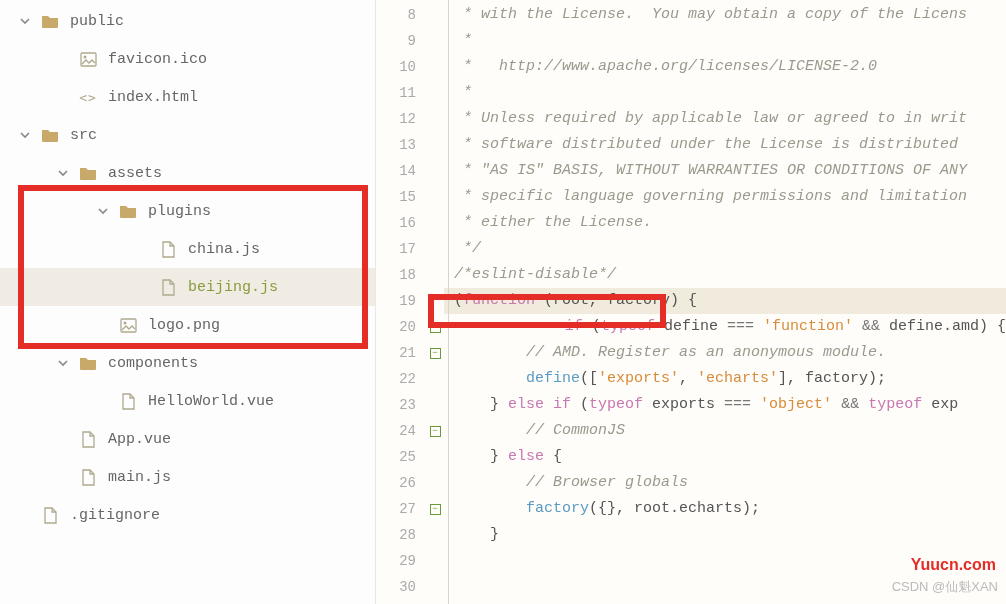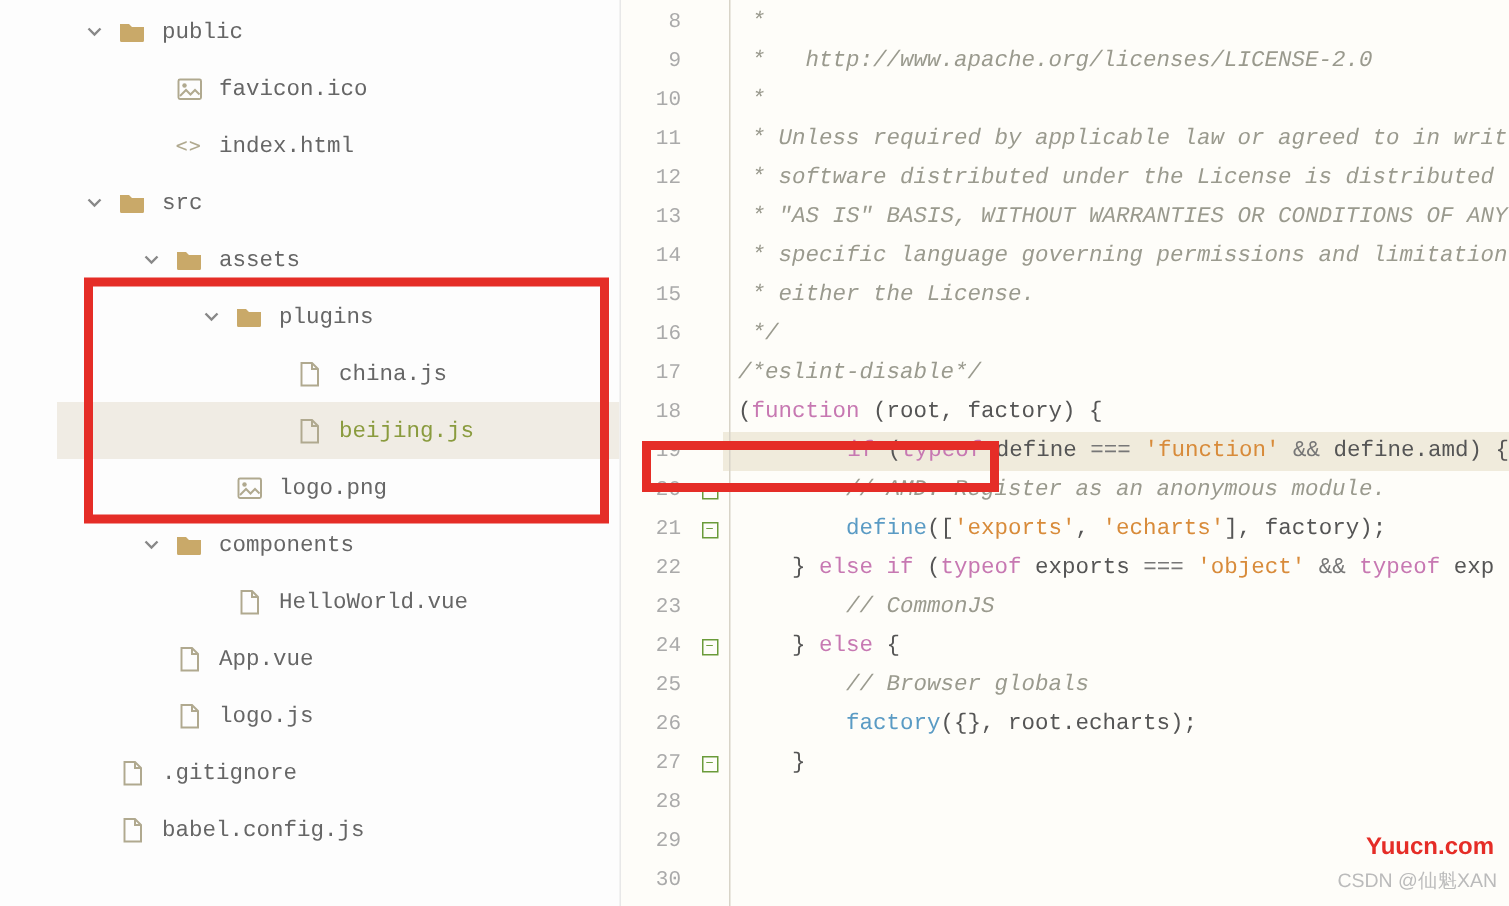--- a/index.html
+++ b/index.html
@@ -12,21 +12,20 @@
       font-size: 14px;
       background: #fdfdfd;
       overflow: hidden;
       width: 1006px;
       height: 604px;
       position: relative;
     }
     .container {
       display: flex;
       height: 100%;
-      margin-left: 38px;
     }
     .sidebar {
       width: 376px;
       background: #fdfdfd;
       border-right: 1px solid #e8e8e8;
       overflow: hidden;
       position: relative;
     }
     .tree {
       padding-top: 2px;
@@ -332,41 +331,31 @@
           <span class="tree-label">App.vue</span>
         </div>
         <div class="tree-row indent-1">
           <span class="chevron"></span>
           <span class="tree-icon">
             <svg width="15" height="17" viewBox="0 0 15 17">
               <path class="file-generic" d="M2 1 h7 l4 4 v11 H2 Z"></path>
               <path class="file-generic" d="M9 1 v4 h4"></path>
             </svg>
           </span>
-          <span class="tree-label">logo.js</span>
+          <span class="tree-label">main.js</span>
         </div>
         <div class="tree-row indent-0">
           <span class="chevron"></span>
           <span class="tree-icon">
             <svg width="15" height="17" viewBox="0 0 15 17">
               <path class="file-generic" d="M2 1 h7 l4 4 v11 H2 Z"></path>
               <path class="file-generic" d="M9 1 v4 h4"></path>
             </svg>
           </span>
           <span class="tree-label">.gitignore</span>
-        </div>
-        <div class="tree-row indent-0">
-          <span class="chevron"></span>
-          <span class="tree-icon">
-            <svg width="15" height="17" viewBox="0 0 15 17">
-              <path class="file-generic" d="M2 1 h7 l4 4 v11 H2 Z"></path>
-              <path class="file-generic" d="M9 1 v4 h4"></path>
-            </svg>
-          </span>
-          <span class="tree-label">babel.config.js</span>
         </div>
       </div>
     <div class="red-box-tree"></div>
   </div>
   <div class="editor">
     <div class="gutter" id="gutter">
         <div class="gutter-line">8</div>
         <div class="gutter-line">9</div>
         <div class="gutter-line">10</div>
         <div class="gutter-line">11</div>
@@ -419,20 +408,21 @@
         <div class="fold-box">
           <div class="fold-icon">−</div>
         </div>
         <div class="fold-box"></div>
         <div class="fold-box"></div>
         <div class="fold-box"></div>
       </div>
     <div class="code" id="code">
       <div class="highlight-line" style="top: 288px;"></div>
         <div class="guide g1"></div>
+    <div class="code-line" style="position: relative; padding-left: 6px;"><span class="comment"> * with the License.  You may obtain a copy of the Licens</span></div>
         <div class="code-line" style="position: relative; padding-left: 6px;"><span class="comment"> *</span></div>
         <div class="code-line" style="position: relative; padding-left: 6px;"><span class="comment"> *   http://www.apache.org/licenses/LICENSE-2.0</span></div>
         <div class="code-line" style="position: relative; padding-left: 6px;"><span class="comment"> *</span></div>
         <div class="code-line" style="position: relative; padding-left: 6px;"><span class="comment"> * Unless required by applicable law or agreed to in writ</span></div>
         <div class="code-line" style="position: relative; padding-left: 6px;"><span class="comment"> * software distributed under the License is distributed </span></div>
         <div class="code-line" style="position: relative; padding-left: 6px;"><span class="comment"> * "AS IS" BASIS, WITHOUT WARRANTIES OR CONDITIONS OF ANY</span></div>
         <div class="code-line" style="position: relative; padding-left: 6px;"><span class="comment"> * specific language governing permissions and limitation</span></div>
         <div class="code-line" style="position: relative; padding-left: 6px;"><span class="comment"> * either the License.</span></div>
         <div class="code-line" style="position: relative; padding-left: 6px;"><span class="comment"> */</span></div>
         <div class="code-line" style="position: relative; padding-left: 6px;"><span class="comment">/*eslint-disable*/</span></div>

